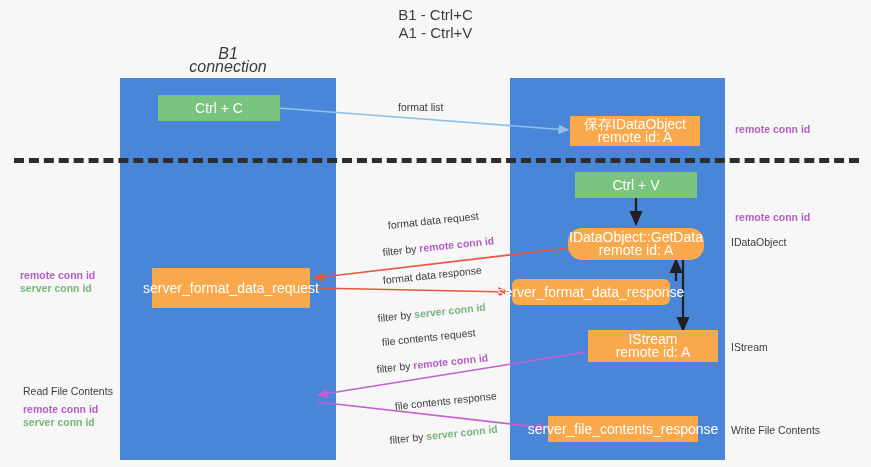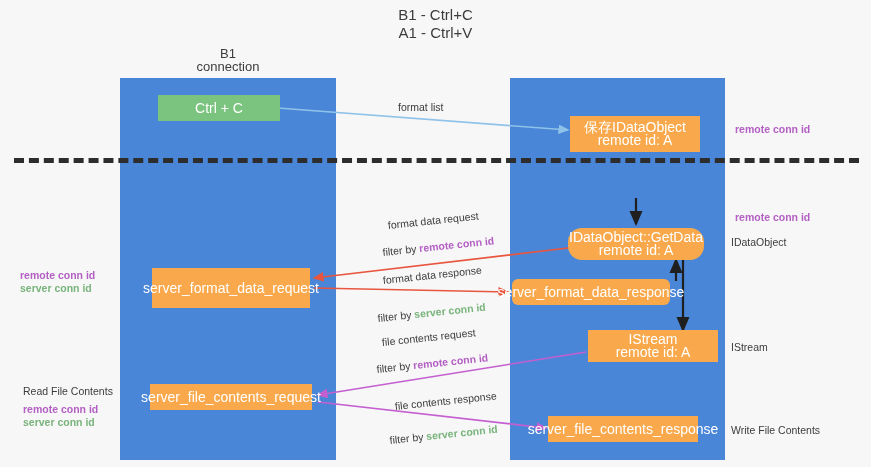--- a/index.html
+++ b/index.html
@@ -23,24 +23,25 @@
     text-align: center;
     font-size: 15px;
     color: #3c3c3c;
     line-height: 18px;
     white-space: pre-line;
   }
   
   .col-head {
     position: absolute;
     text-align: center;
-    font-size: 13px;
+    font-size: 16px;
     color: #3c3c3c;
     line-height: 13px;
     white-space: pre-line;
+    font-style: italic;
   }
   #head-b1 { left: 120px; top: 47px; width: 216px; }
   #head-a1 { left: 510px; top: 47px; width: 215px; }
 
   
   .lane {
     position: absolute;
     background: #4a86d8;
     top: 78px;
     height: 382px;
@@ -140,35 +141,35 @@
 
     <line x1="676" y1="281" x2="676" y2="260" stroke="#1f1f1f" stroke-width="2.2" marker-end="url(#ah-black)"></line>
 
     <line x1="586" y1="352" x2="318" y2="395" stroke="#c45fd0" stroke-width="1.6" marker-end="url(#ah-purple)"></line>
 
     <line x1="318" y1="402" x2="546" y2="428" stroke="#c45fd0" stroke-width="1.6" marker-end="url(#ah-purple)"></line>
   </svg>
 
   <div class="node green" style="left:158px; top:95px;  width:122px; height:26px;">Ctrl + C</div>
 
-  <div class="node orange" style="left:570px; top:116px; width:130px; height:36px;">保存IDataObject
+  <div class="node orange" style="left:570px; top:116px; width:130px; height:30px;">保存IDataObject
 remote id: A</div>
 
+  <div class="node green" style="left:575px; top:172px; width:122px; height:26px;">Ctrl + V</div>
 
   <div class="node orange" style="left:568px; top:228px; width:136px; height:32px;border-radius:14px;">IDataObject::GetData
 remote id: A</div>
 
   <div class="node orange" style="left:152px; top:268px; width:158px; height:40px;">server_format_data_request</div>
 
   <div class="node orange" style="left:512px; top:279px; width:158px; height:26px;border-radius:6px;">server_format_data_response</div>
 
   <div class="node orange" style="left:588px; top:330px; width:130px; height:32px;">IStream
 remote id: A</div>
 
-  <div class="node orange" style="left:150px; top:384px; width:162px; height:26px;">server_file_contents_request</div>
 
   <div class="node orange" style="left:548px; top:416px; width:150px; height:26px;">server_file_contents_response</div>
 
   <div class="label dark" style="left:398px; top:101px;">format list</div>
 
   <div class="label dark rot" style="left:388px; top:219px;">format data request</div>
   <div class="label rot" style="left:382px; top:233px;">
     <span class="label dark" style="position:static;">filter by </span><span class="label purple" style="position:static;">remote conn id</span>
   </div>
 

